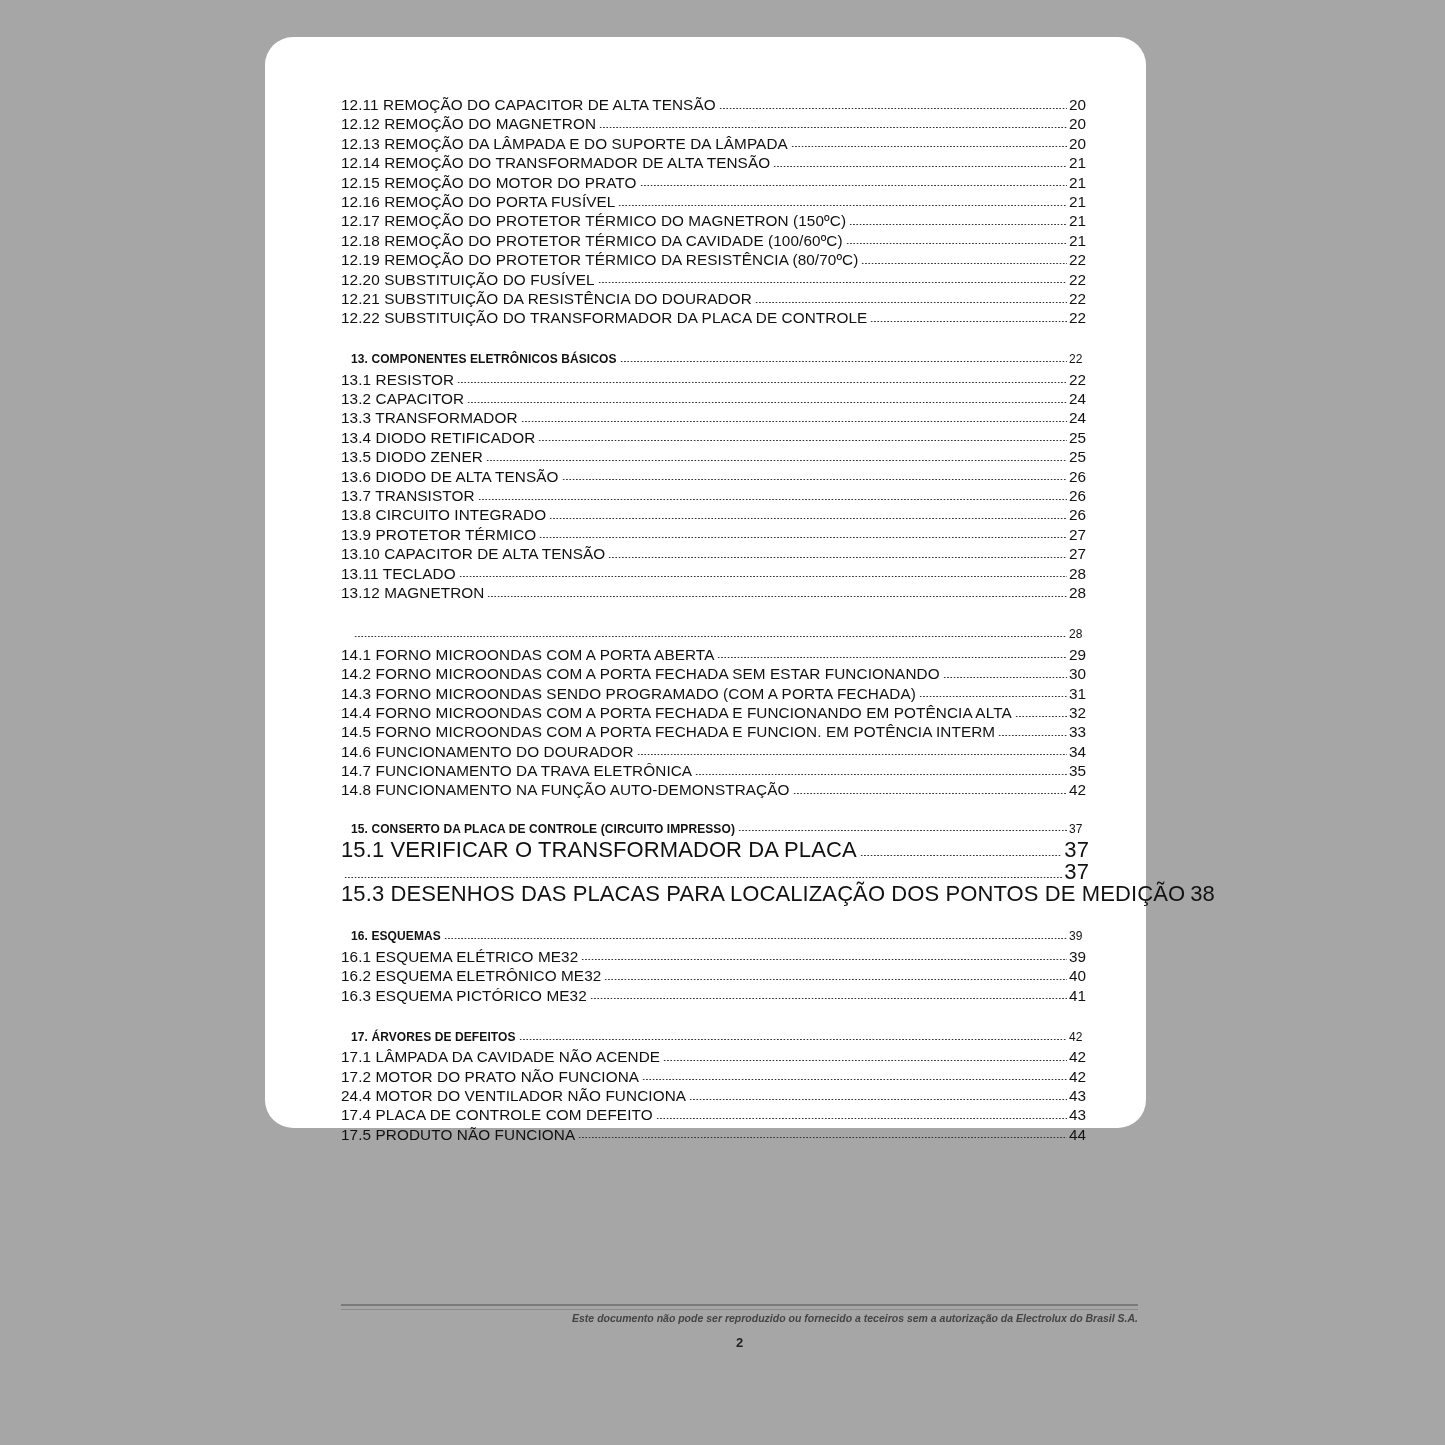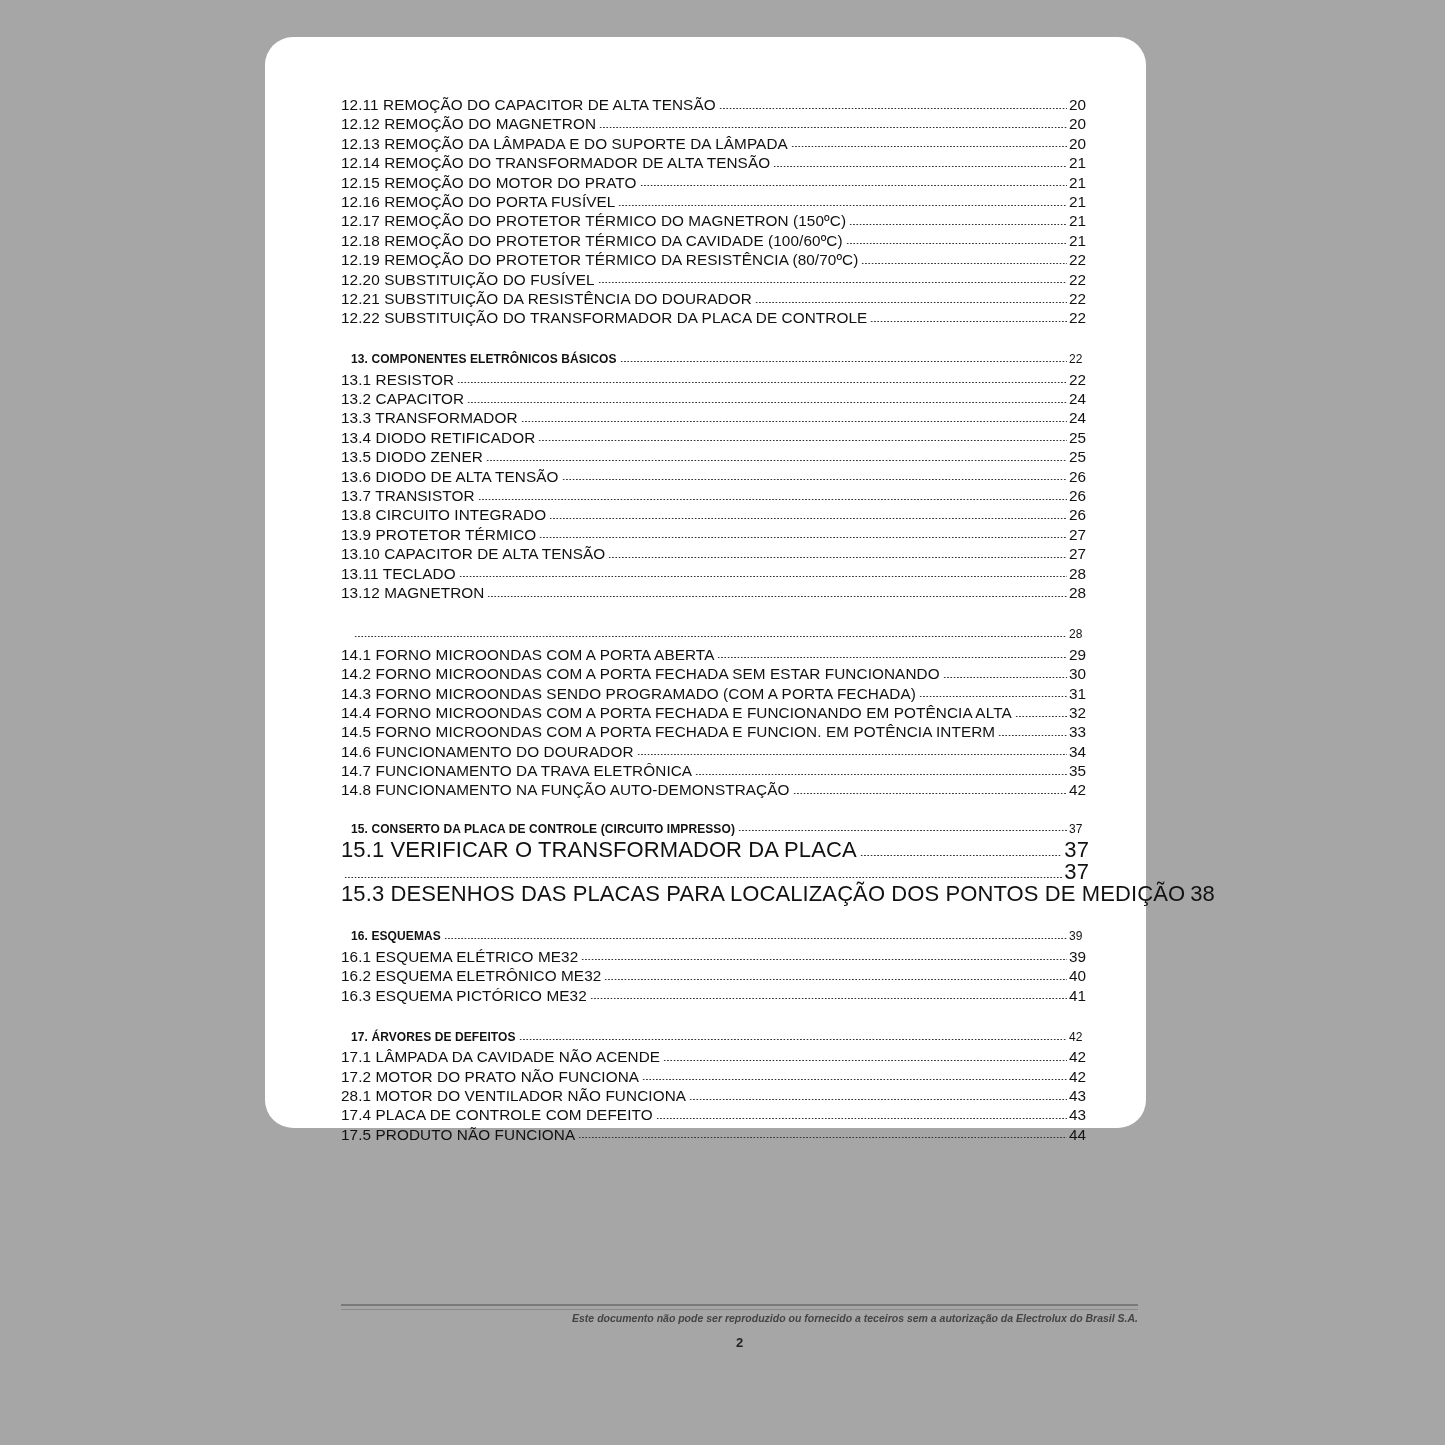--- a/index.html
+++ b/index.html
@@ -280,21 +280,21 @@
         <span class="lbl">17.1 LÂMPADA DA CAVIDADE NÃO ACENDE</span>
         <span class="dots"></span>
         <span class="pg">42</span>
       </div>
     <div class="row">
         <span class="lbl">17.2 MOTOR DO PRATO NÃO FUNCIONA</span>
         <span class="dots"></span>
         <span class="pg">42</span>
       </div>
     <div class="row">
-        <span class="lbl">28.1 MOTOR DO VENTILADOR NÃO FUNCIONA</span>
+        <span class="lbl">24.4 MOTOR DO VENTILADOR NÃO FUNCIONA</span>
         <span class="dots"></span>
         <span class="pg">43</span>
       </div>
     <div class="row">
         <span class="lbl">17.4 PLACA DE CONTROLE COM DEFEITO</span>
         <span class="dots"></span>
         <span class="pg">43</span>
       </div>
     <div class="row">
         <span class="lbl">17.5 PRODUTO NÃO FUNCIONA</span>

